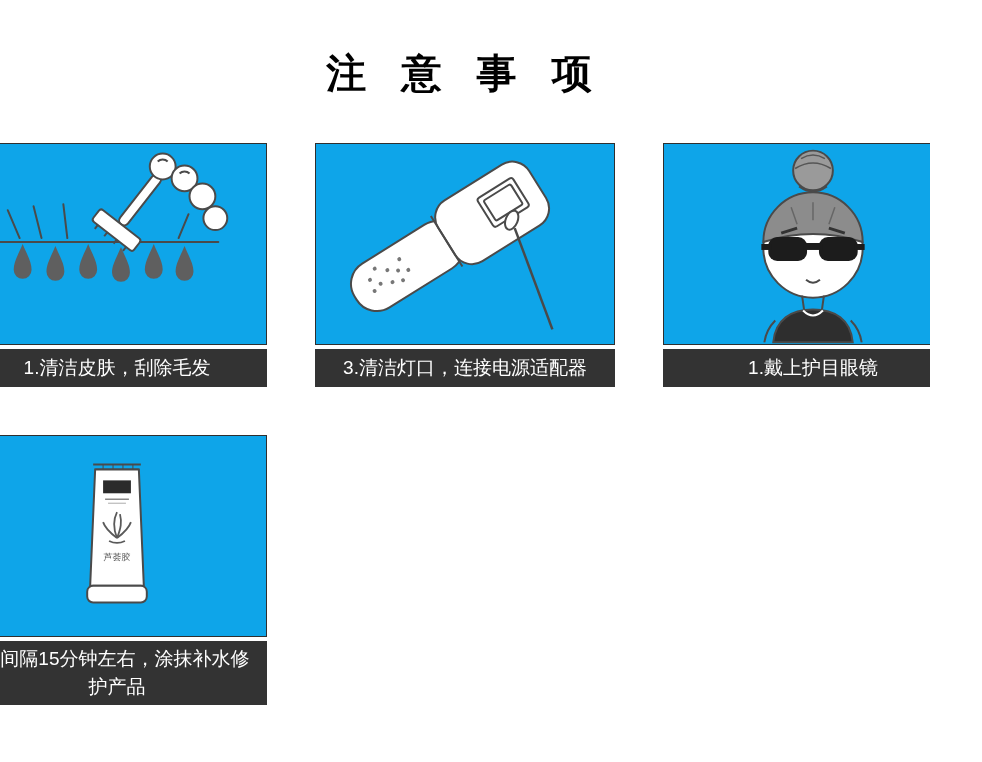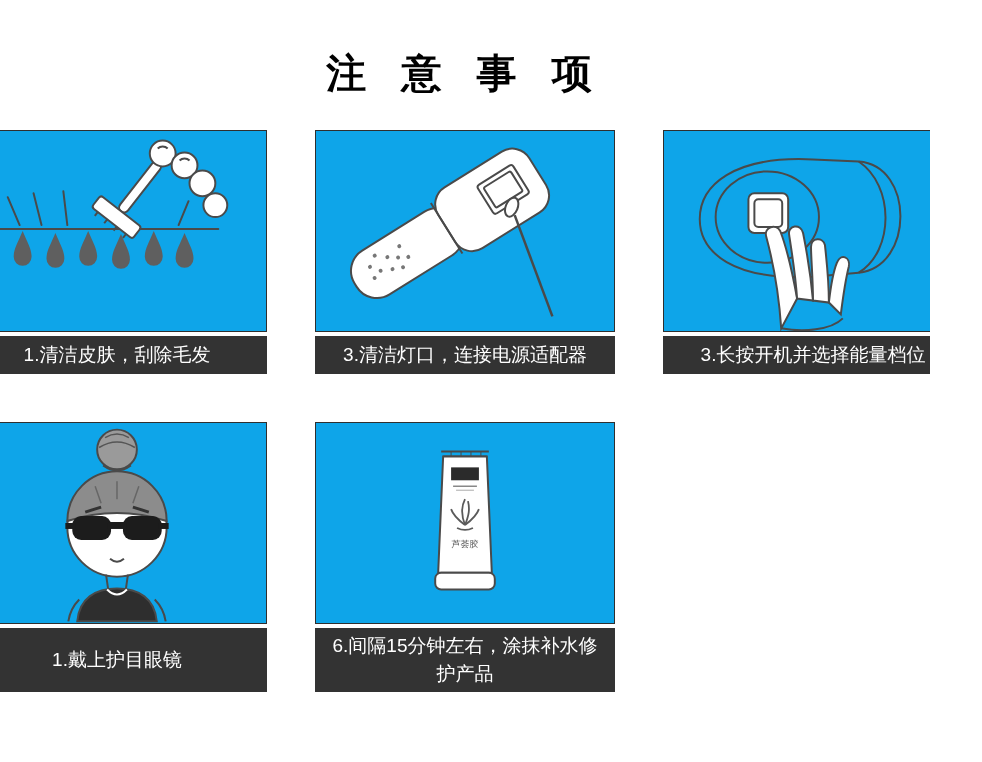--- a/index.html
+++ b/index.html
@@ -12,21 +12,21 @@
     font-weight:bold;
     letter-spacing:12px;
     color:#000;
   }
   .grid{
     display:grid;
     grid-template-columns:repeat(3,300px);
     justify-content:center;
     column-gap:7px;
     row-gap:42px;
-    margin-top:29px;
+    margin-top:42px;
     gap:48px;
   }
   figure.step{margin:0;display:flex;flex-direction:column;}
   .illus{
     border:1px solid #2f2f2f;
     height:202px;
     box-sizing:border-box;
     background:#0ea5e9;
     display:flex;align-items:center;justify-content:center;
     overflow:hidden;
@@ -118,41 +118,20 @@
           </g>
           <g stroke="#4a4a4a" fill="#ffffff">
             <line x1="238" y1="186" x2="200" y2="84" stroke-width="2.5"></line>
             <ellipse cx="197" cy="76" rx="6" ry="10" transform="rotate(22 197 76)" stroke-width="2"></ellipse>
           </g>
         </svg>
       </div>
       <figcaption class="caption">3.清洁灯口，连接电源适配器</figcaption>
     </figure>
 
-    <figure class="step">
-      <div class="illus">
-        <svg viewBox="0 0 300 200">
-          <g stroke="#4a4a4a" fill="none" stroke-width="2">
-            <path d="M150,28 C70,24 36,54 36,88 C36,122 70,150 150,146 L196,142 C252,136 252,34 196,30 Z"></path>
-            <path d="M196,30 C232,54 232,120 196,142"></path>
-            <ellipse cx="104" cy="86" rx="52" ry="46"></ellipse>
-            <rect x="85" y="62" width="40" height="40" rx="6" fill="#ffffff"></rect>
-            <rect x="91" y="68" width="28" height="28" rx="4"></rect>
-          </g>
-          <g stroke="#4a4a4a" fill="#ffffff" stroke-width="2">
-            <path d="M118,198 C116,168 110,132 103,106 C100,96 113,92 117,100 C124,118 130,146 134,168 Z"></path>
-            <path d="M134,168 C132,140 128,118 126,104 C124,94 138,92 140,102 C144,122 148,148 150,170 Z"></path>
-            <path d="M150,170 C150,148 148,128 148,116 C148,106 160,106 162,114 C164,132 166,152 166,172 Z"></path>
-            <path d="M166,172 C168,154 170,142 174,132 C178,122 188,126 186,136 C182,152 180,168 178,184 Z"></path>
-            <path d="M118,198 C140,202 168,200 180,188" fill="none"></path>
-          </g>
-        </svg>
-      </div>
-      <figcaption class="caption">3.长按开机并选择能量档位</figcaption>
-    </figure>
 
     <figure class="step">
       <div class="illus">
         <svg viewBox="0 0 300 200">
           <g>
             <circle cx="150" cy="26" r="20" fill="#9a9a9a" stroke="#4a4a4a" stroke-width="2"></circle>
             <path d="M138,14 q12,-7 24,0 M132,24 q18,-11 36,0" stroke="#555" fill="none" stroke-width="1.5"></path>
             <path d="M136,42 q14,10 28,0" fill="none" stroke="#4a4a4a" stroke-width="2"></path>
             <circle cx="150" cy="104" r="50" fill="#ffffff" stroke="#4a4a4a" stroke-width="2"></circle>
             <path d="M100,98 A50,50 0 0 1 200,98 Q150,82 100,98 Z" fill="#8c8c8c" stroke="#4a4a4a" stroke-width="2"></path>

